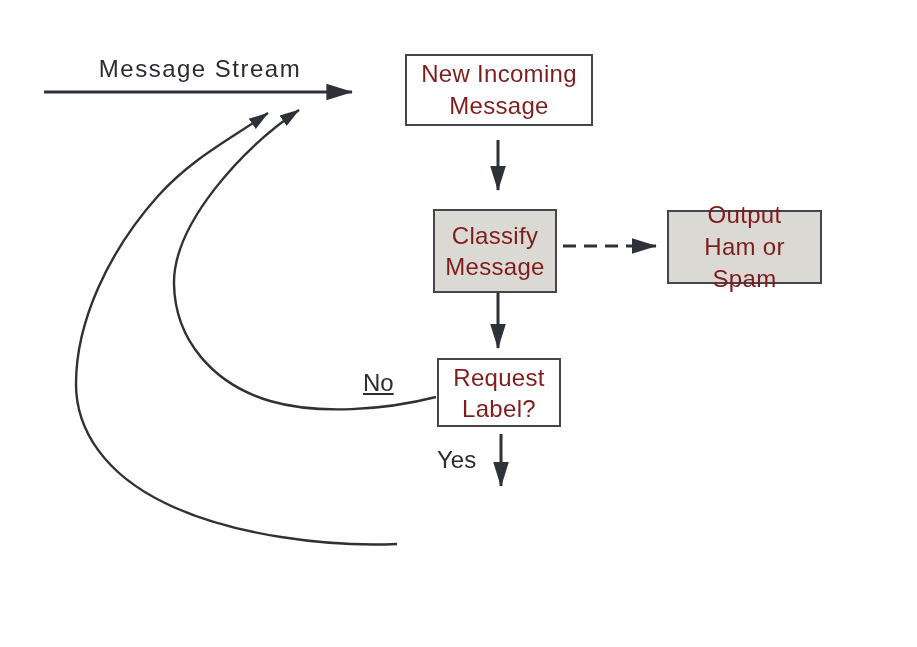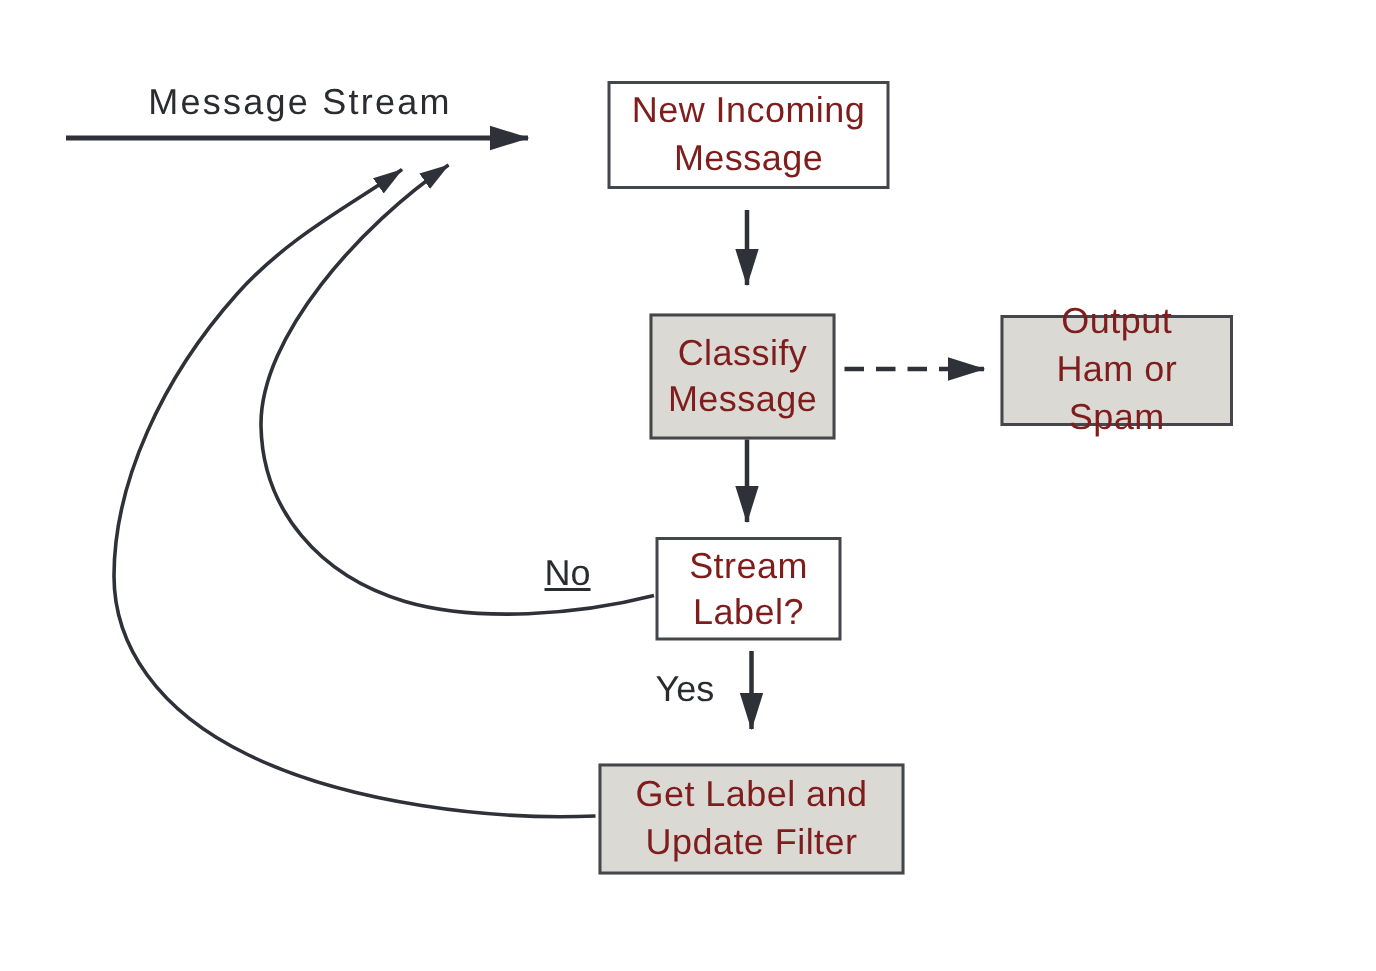--- a/index.html
+++ b/index.html
@@ -96,19 +96,17 @@
 
   <div class="node white" id="node-new-incoming">New Incoming
 Message</div>
 
   <div class="node gray" id="node-classify">Classify
 Message</div>
 
   <div class="node gray" id="node-output">Output
 Ham or Spam</div>
 
-  <div class="node white" id="node-request">Stream
+  <div class="node white" id="node-request">Request
 Label?</div>
 
-  <div class="node gray" id="node-get-label">Get Label and
-Update Filter</div>
 
 </div>
 
 </body></html>

